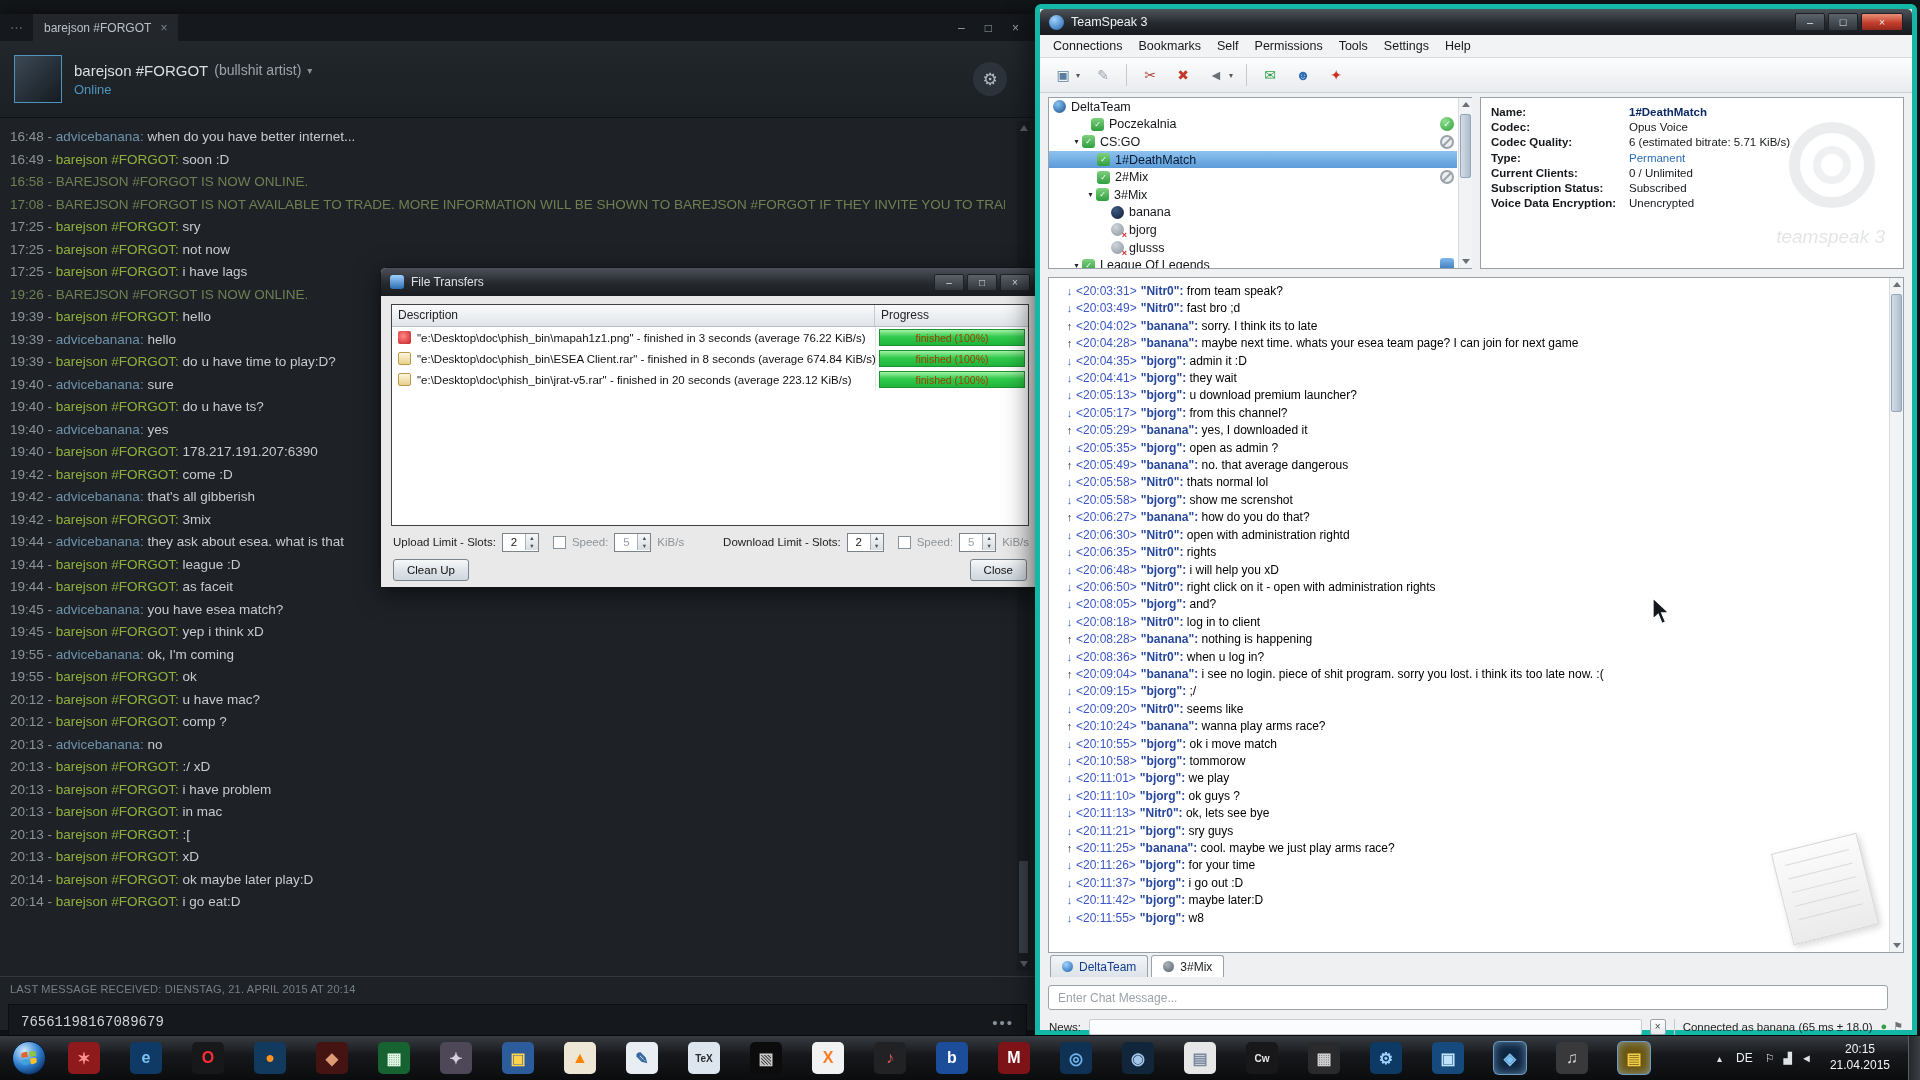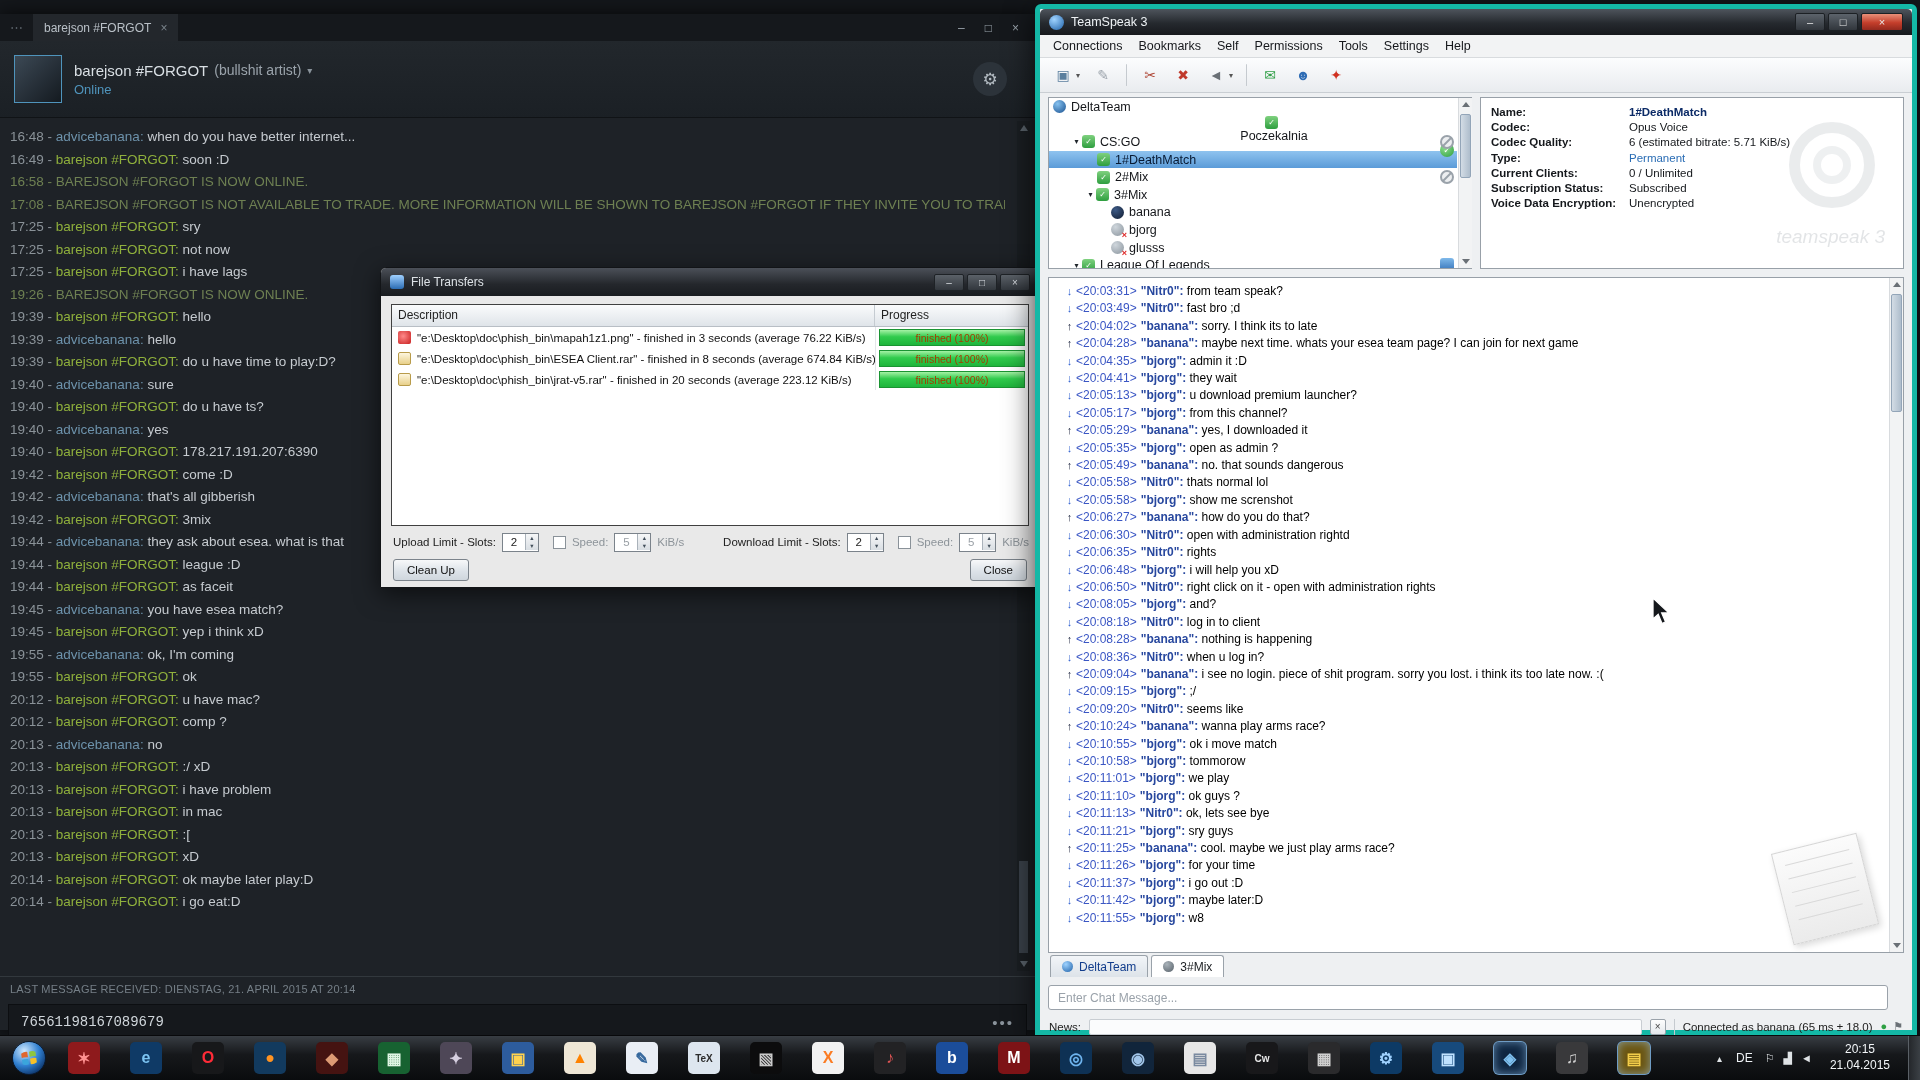--- a/index.html
+++ b/index.html
@@ -446,21 +446,21 @@
       </div>
     <div class="ts-tree">
 
         <div class="trow" style="padding-left: 4px;">
 
           <span class="tico server"></span>
           <span>DeltaTeam</span>
 
         </div>
 
-        <div class="trow" style="padding-left: 42px; flex-direction: column;">
+        <div class="trow" style="padding-left: 42px;">
 
           <span class="tico channel"></span>
           <span>Poczekalnia</span>
           <span class="badge check"></span>
         </div>
 
         <div class="trow" style="padding-left: 22px;">
           <span class="tarrow">▾</span>
           <span class="tico channel"></span>
           <span>CS:GO</span>
@@ -582,21 +582,21 @@
           <div class="tmsg"><span class="tarr down"></span><span class="ttime">&lt;20:04:41&gt;</span><span class="tnick">bjorg</span><span class="ttext">they wait</span></div>
 
           <div class="tmsg"><span class="tarr down"></span><span class="ttime">&lt;20:05:13&gt;</span><span class="tnick">bjorg</span><span class="ttext">u download premium launcher?</span></div>
 
           <div class="tmsg"><span class="tarr down"></span><span class="ttime">&lt;20:05:17&gt;</span><span class="tnick">bjorg</span><span class="ttext">from this channel?</span></div>
 
           <div class="tmsg"><span class="tarr up"></span><span class="ttime">&lt;20:05:29&gt;</span><span class="tnick">banana</span><span class="ttext">yes, I downloaded it</span></div>
 
           <div class="tmsg"><span class="tarr down"></span><span class="ttime">&lt;20:05:35&gt;</span><span class="tnick">bjorg</span><span class="ttext">open as admin ?</span></div>
 
-          <div class="tmsg"><span class="tarr up"></span><span class="ttime">&lt;20:05:49&gt;</span><span class="tnick">banana</span><span class="ttext">no. that sounds dangerous</span></div>
+          <div class="tmsg"><span class="tarr up"></span><span class="ttime">&lt;20:05:49&gt;</span><span class="tnick">banana</span><span class="ttext">no. that average dangerous</span></div>
 
           <div class="tmsg"><span class="tarr down"></span><span class="ttime">&lt;20:05:58&gt;</span><span class="tnick">Nitr0</span><span class="ttext">thats normal lol</span></div>
 
           <div class="tmsg"><span class="tarr down"></span><span class="ttime">&lt;20:05:58&gt;</span><span class="tnick">bjorg</span><span class="ttext">show me screnshot</span></div>
 
           <div class="tmsg"><span class="tarr up"></span><span class="ttime">&lt;20:06:27&gt;</span><span class="tnick">banana</span><span class="ttext">how do you do that?</span></div>
 
           <div class="tmsg"><span class="tarr down"></span><span class="ttime">&lt;20:06:30&gt;</span><span class="tnick">Nitr0</span><span class="ttext">open with administration rightd</span></div>
 
           <div class="tmsg"><span class="tarr down"></span><span class="ttime">&lt;20:06:35&gt;</span><span class="tnick">Nitr0</span><span class="ttext">rights</span></div>

